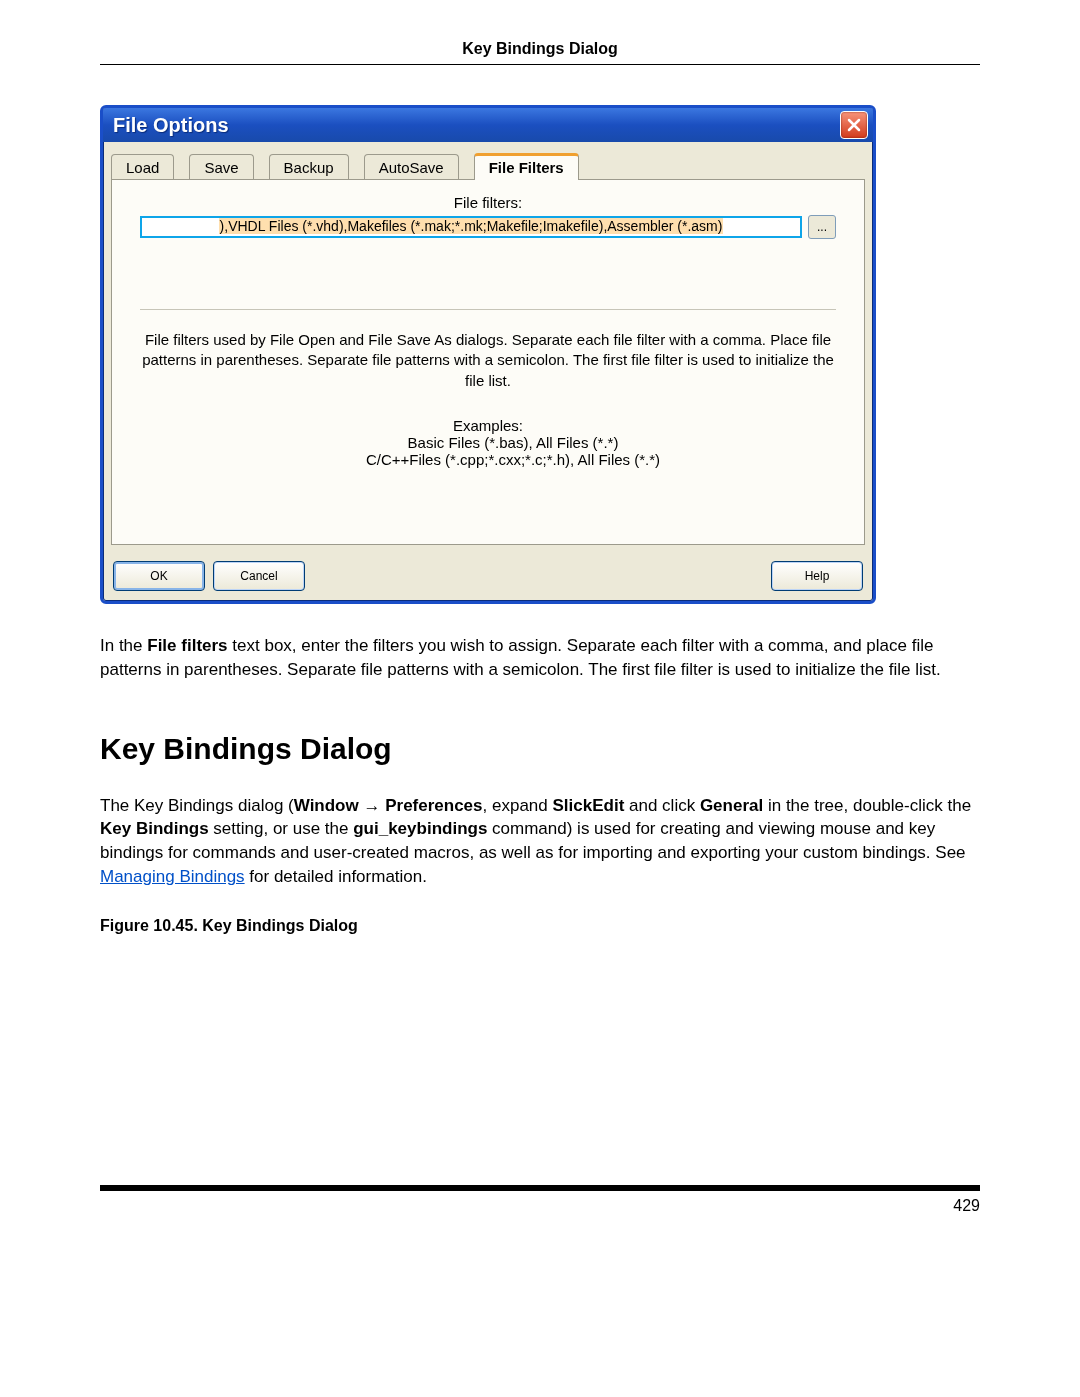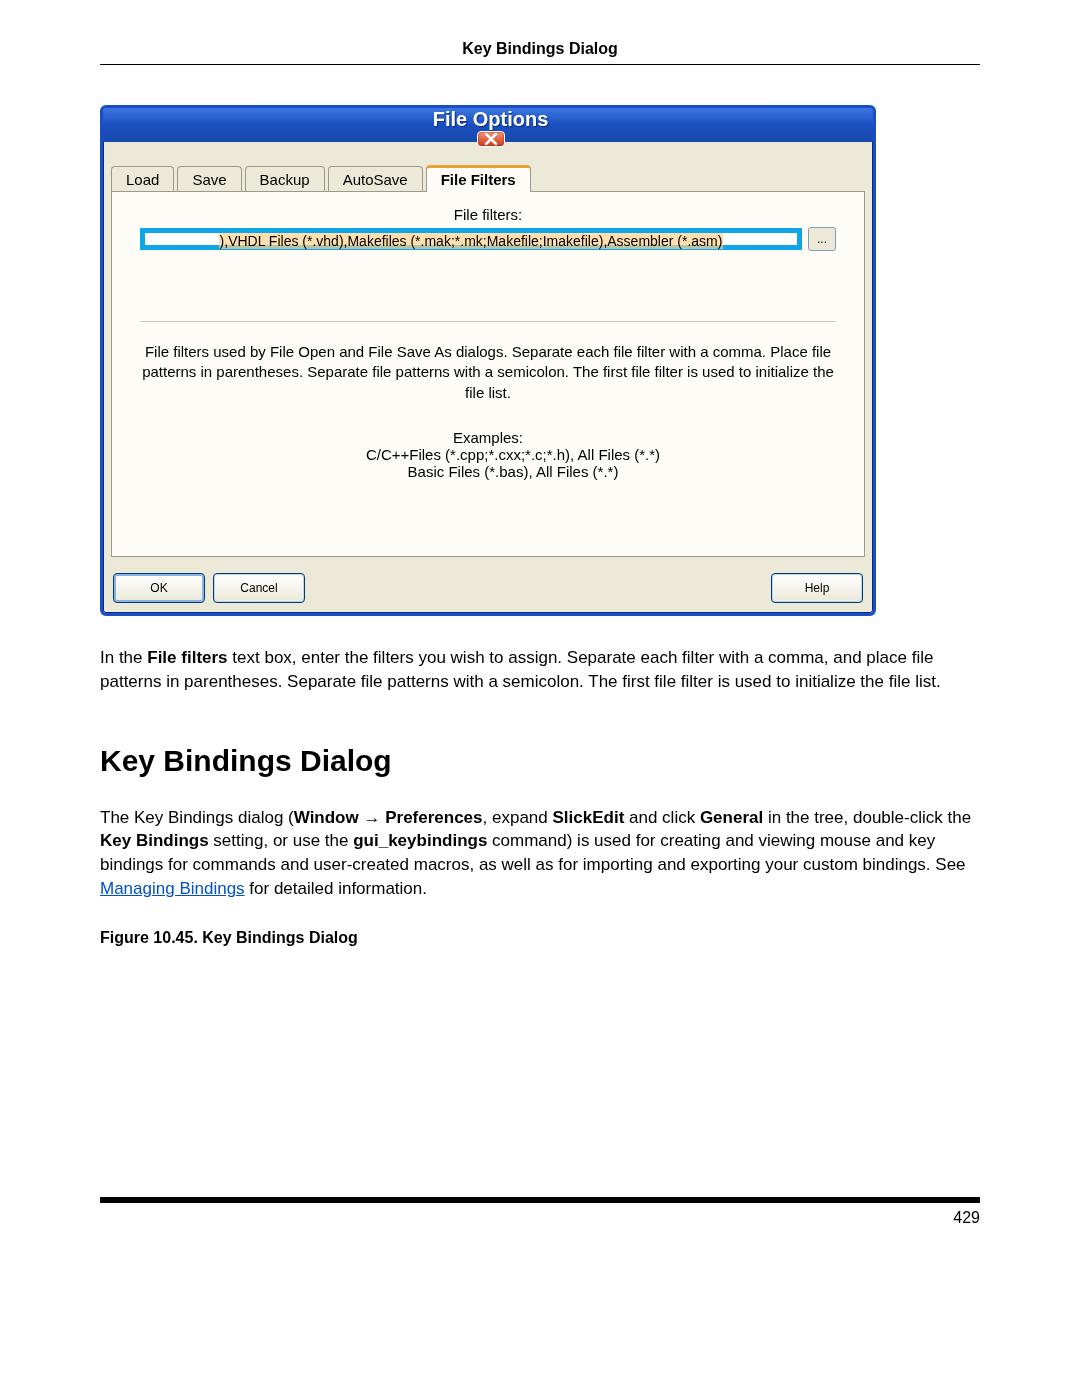--- a/index.html
+++ b/index.html
@@ -35,21 +35,20 @@
   }
   .titlebar {
     background: linear-gradient(to bottom, #3b77e0 0%, #1b4fc0 50%, #184aab 100%);
     height: 34px;
     display: flex;
     align-items: center;
     justify-content: space-between;
     padding: 0 5px 0 10px;
     border-top-left-radius: 3px;
     border-top-right-radius: 3px;
-    flex-direction: column;
   }
   .titlebar-title {
     color: #fff;
     font-size: 20px;
     font-weight: bold;
     text-shadow: 1px 1px 1px #0a2c7a;
   }
   .close-btn {
     width: 26px;
     height: 26px;
@@ -58,22 +57,22 @@
     border-radius: 4px;
     display: flex;
     align-items: center;
     justify-content: center;
     box-shadow: 0 0 2px #7a1c0a inset;
   }
   .close-btn svg { display:block; }
   .tabstrip {
     display: flex;
     align-items: flex-end;
-    padding: 22px 8px 0 8px;
-    gap: 4px;
+    padding: 10px 8px 0 8px;
+    gap: 16px;
     position: relative;
   }
   .tab {
     padding: 4px 14px;
     border: 1px solid #9c9a8c;
     border-bottom: none;
     background: #ece9d8;
     border-top-left-radius: 4px;
     border-top-right-radius: 4px;
     margin-right: -1px;
@@ -94,21 +93,21 @@
     background: #fdfcf7;
     padding: 14px 28px 20px 28px;
     min-height: 330px;
     position: relative;
     text-align: center;
   }
   .field-label { font-size: 15px; margin-bottom: 4px; }
   .input-row { display: flex; align-items: center; gap: 6px; }
   .text-input {
     flex: 1;
-    border: 5px solid #0ea5e9;
+    border: 2px solid #0ea5e9;
     background: #fff;
     height: 22px;
     font-size: 14px;
     padding: 0 4px;
     box-sizing: border-box;
   }
   .text-input::selection { background: #f0a030; }
   .input-value {
     background: rgba(255,210,140,.7);
     padding: 0 1px;
@@ -209,22 +208,22 @@
         <div class="text-input">
           <span class="input-value">),VHDL Files (*.vhd),Makefiles (*.mak;*.mk;Makefile;Imakefile),Assembler (*.asm)</span>
         </div>
         <div class="browse-btn">...</div>
       </div>
 
       <div class="help-text">File filters used by File Open and File Save As dialogs.   Separate each file filter with a comma.  Place file patterns in parentheses.  Separate file patterns with a semicolon.  The first file filter is used to initialize the file list.</div>
 
       <div class="examples-block">
         <div>Examples:</div>
+        <div class="ex-line">Basic Files (*.bas), All Files (*.*)</div>
         <div class="ex-line">C/C++Files (*.cpp;*.cxx;*.c;*.h), All Files (*.*)</div>
-        <div class="ex-line">Basic Files (*.bas), All Files (*.*)</div>
       </div>
     </div>
 
     <div class="button-row">
       <div class="dlg-btn ok">OK</div>
       <div class="dlg-btn">Cancel</div>
       <div class="spacer"></div>
       <div class="dlg-btn">Help</div>
     </div>
   </div>

